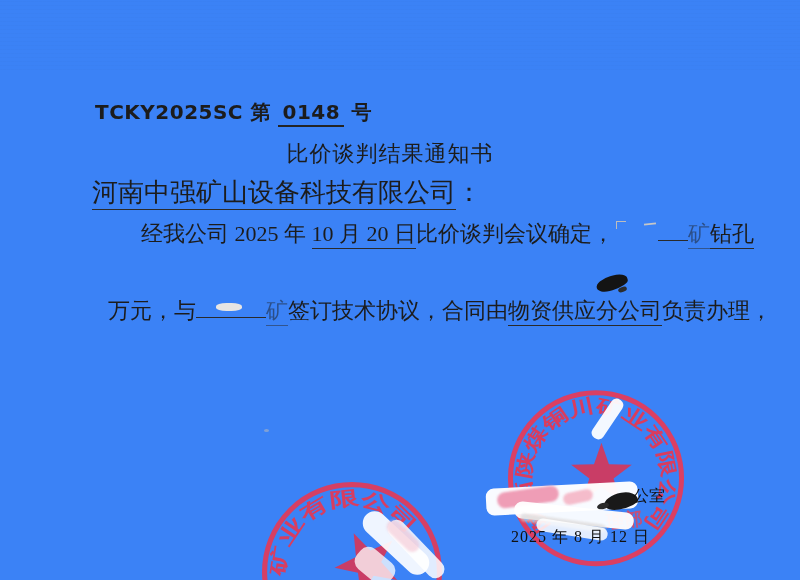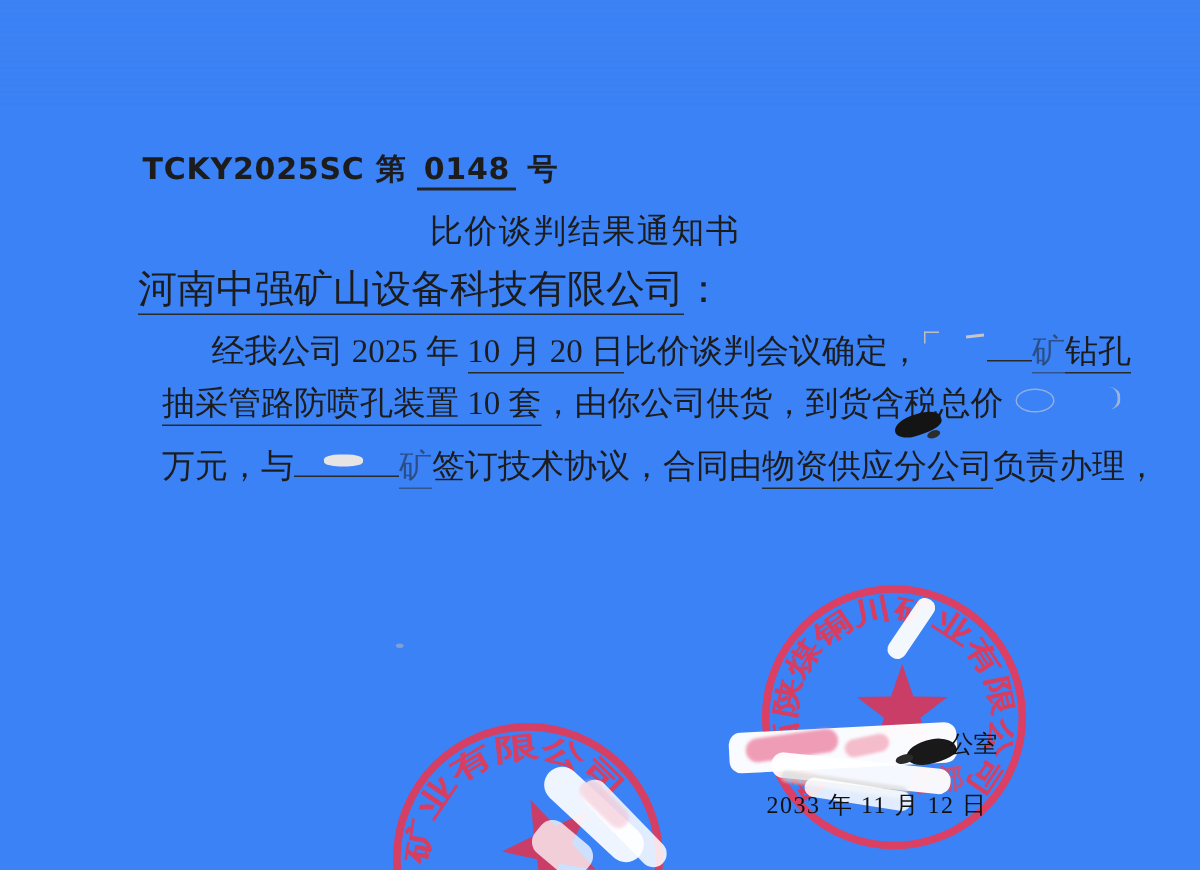--- a/index.html
+++ b/index.html
@@ -44,21 +44,20 @@
   <div class="noise"></div>
 
   <div class="abs ref-line"><span>TCKY2025SC 第 </span><span class="u-num">0148</span><span> 号</span></div>
 
   <div class="abs doc-title">比价谈判结果通知书</div>
 
   <div class="abs recipient"><span class="u">河南中强矿山设备科技有限公司</span><span>：</span></div>
 
   <div class="abs bline l1"><span>经我公司 2025 年 </span><span class="u">10 月 20 日</span><span>比价谈判会议确定，</span><span class="gap gap1a"><span class="tr1"></span><span class="tr2"></span></span><span class="gap gap1b u"></span><span class="u hint">矿</span><span class="u">钻孔</span></div>
 
-  <div class="abs bline l2"><span class="u">抽采管路防喷孔装置 10 套</span><span>，由你公司供货，到货含税总价</span><span class="gap gap2"><span class="tr3"></span><span class="tr4"></span></span></div>
 
   <div class="abs bline l3"><span>万元，与</span><span class="gap gap3 u"><span class="tr5"></span></span><span class="u hint">矿</span><span>签订技术协议，合同由</span><span class="u">物资供应分公司</span><span>负责办理，</span></div>
 
 
   <div class="smudge" style="left:596px;top:276px;width:32px;height:14px;background:#141414;transform:rotate(-16deg);
               border-radius:55% 45% 60% 40% / 60% 50% 45% 50%;"></div>
   <div class="smudge" style="left:618px;top:287px;width:9px;height:5px;background:#2c2c2c;border-radius:50%;transform:rotate(-20deg);"></div>
 
   <div class="smudge" style="left:264px;top:429px;width:5px;height:3px;background:#b9b9b9;border-radius:50%;opacity:.55;"></div>
 
@@ -96,15 +95,15 @@
   <div class="smudge overink" style="left:497px;top:489px;width:62px;height:16px;background:#ef9db6;transform:rotate(-8deg);border-radius:8px;filter:blur(1px);"></div>
   <div class="smudge overink" style="left:563px;top:491px;width:30px;height:12px;background:#f5bccb;transform:rotate(-12deg);border-radius:6px;filter:blur(1px);"></div>
   <div class="smudge overink" style="left:604px;top:493px;width:34px;height:16px;background:#191919;transform:rotate(-11deg);
               border-radius:55% 45% 60% 40% / 55% 60% 40% 45%;"></div>
   <div class="smudge overink" style="left:597px;top:503px;width:12px;height:6px;background:#2a2a2a;transform:rotate(-15deg);border-radius:50%;"></div>
   <div class="smudge overink" style="left:514px;top:507px;width:120px;height:17px;background:#fff;opacity:.95;transform:rotate(6deg);border-radius:8px;"></div>
   <div class="smudge overink" style="left:520px;top:519px;width:86px;height:8px;background:#d9d5d3;opacity:.65;transform:rotate(8deg);border-radius:5px;filter:blur(1px);"></div>
   <div class="smudge overink" style="left:536px;top:523px;width:72px;height:13px;background:#fff;opacity:.85;transform:rotate(9deg);border-radius:7px;"></div>
 
   <div class="abs sigtext" style="left:633px;top:486px;">公室</div>
-  <div class="abs sigtext datetext" style="left:511px;top:527px;">2033 年 11 月 12 日</div>
+  <div class="abs sigtext datetext" style="left:511px;top:527px;">2025 年 8 月 12 日</div>
 
 </div>
 
 </body></html>

